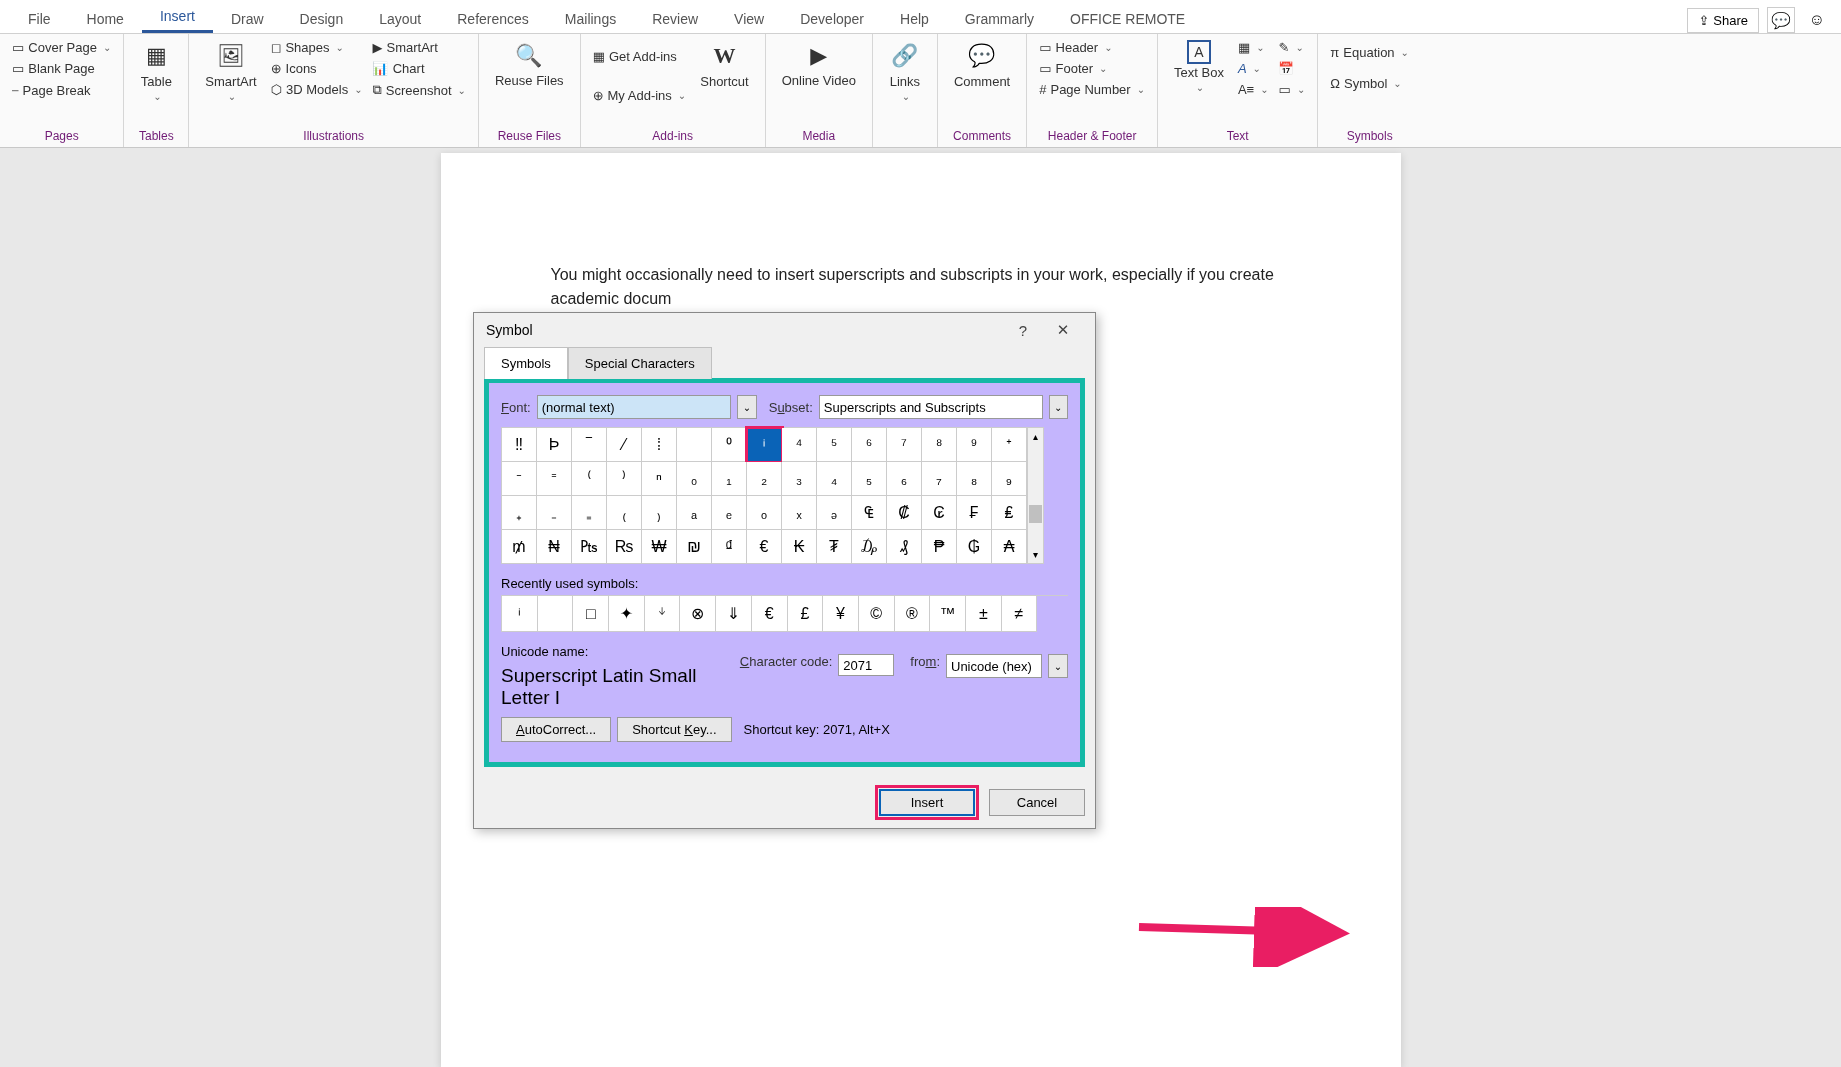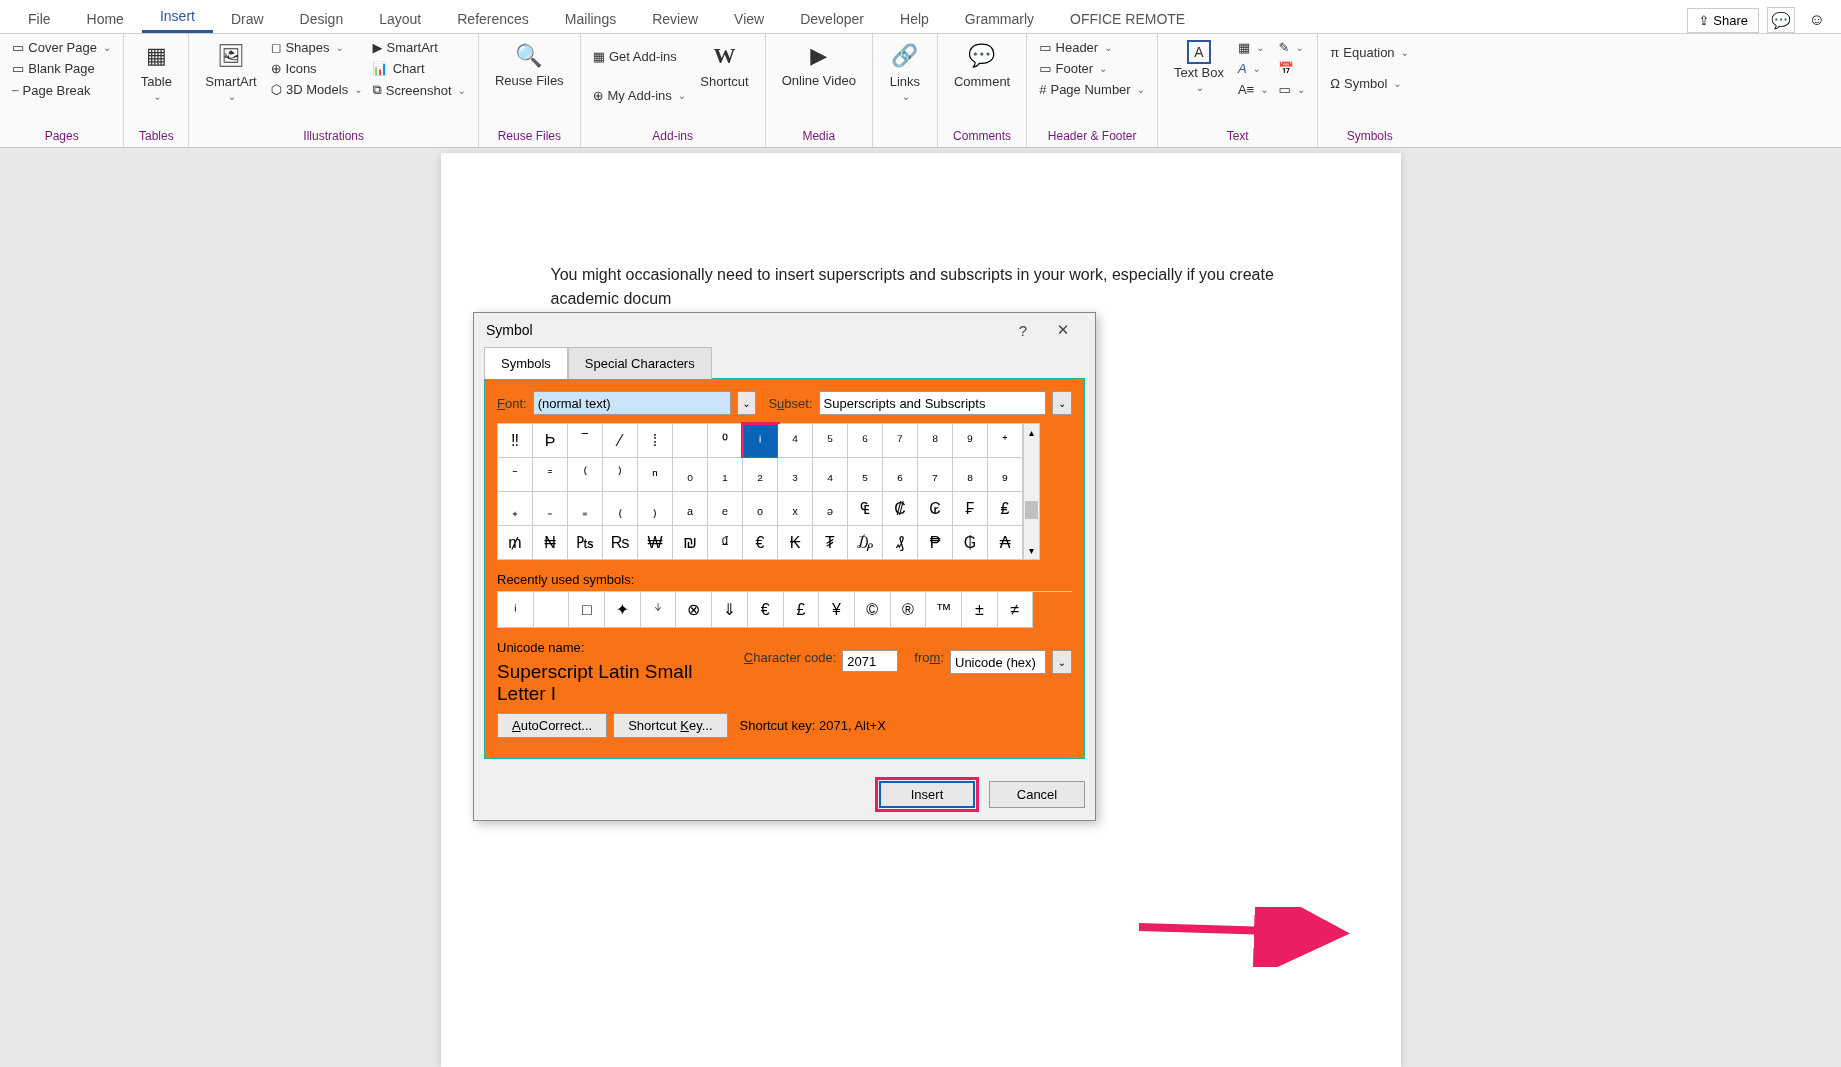--- a/index.html
+++ b/index.html
@@ -30,21 +30,21 @@
 .page p { font-size: 16px; color: #222; line-height: 1.5; }
 
 
 .dialog { position: absolute; left: 473px; top: 164px; width: 623px; background: #f0f0f0; border: 1px solid #888; box-shadow: 3px 3px 10px rgba(0,0,0,0.25); }
 .dlg-title { height: 34px; display: flex; align-items: center; padding: 0 12px; font-size: 14px; }
 .dlg-title .spacer { flex: 1; }
 .dlg-title .hbtn { width: 40px; height: 30px; display: flex; align-items: center; justify-content: center; font-size: 15px; color: #444; }
 .dlg-tabs { display: flex; padding: 0 10px; }
 .dlg-tab { padding: 8px 16px; font-size: 13px; background: #e4e4e4; border: 1px solid #c0c0c0; border-bottom: none; }
 .dlg-tab.active { background: #fff; }
-.dlg-body { background: #f97316; margin: 0 10px 10px; border: 1px solid #14b8a6; padding: 12px; margin-top: -1px; }
+.dlg-body { background: #c4b5fd; margin: 0 10px 10px; border: 5px solid #14b8a6; padding: 12px; margin-top: -1px; }
 .row { display: flex; align-items: center; gap: 6px; margin-bottom: 8px; font-size: 13px; }
 .row label { color: #333; }
 .row .u { text-decoration: underline; }
 .combo { border: 1px solid #999; background: #fff; height: 24px; display: flex; align-items: center; padding: 0 4px; font-size: 13px; }
 .combo.sel { background: #cce4f7; }
 .combo-btn { border: 1px solid #999; background: #e8e8e8; width: 20px; height: 24px; display: flex; align-items: center; justify-content: center; font-size: 10px; }
 .sym-grid-wrap { display: flex; }
 .sym-grid { display: grid; grid-template-columns: repeat(15, 35px); grid-auto-rows: 34px; border-left: 1px solid #ccc; border-top: 1px solid #ccc; }
 .sym-cell { border-right: 1px solid #ccc; border-bottom: 1px solid #ccc; display: flex; align-items: center; justify-content: center; font-size: 16px; background: #fff; }
 .sym-cell.selected { background: #0a63b7; color: #fff; outline: 3px solid #e91e63; outline-offset: -1px; }

